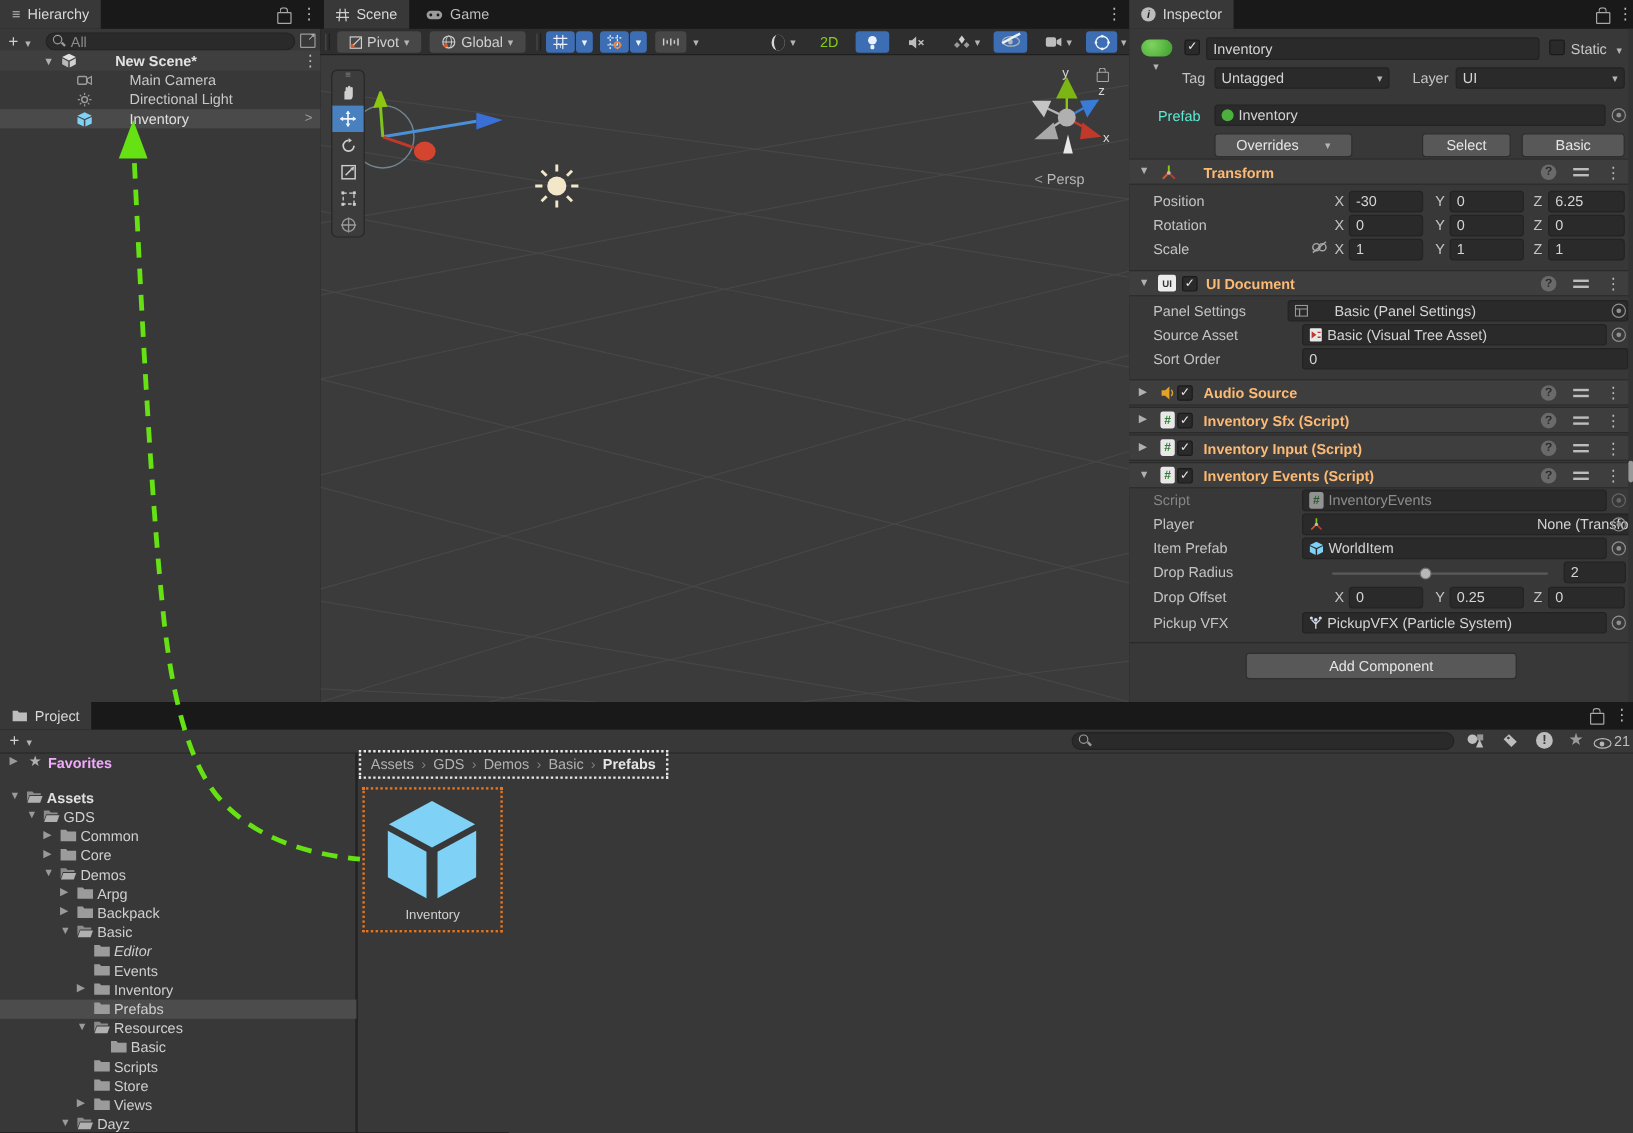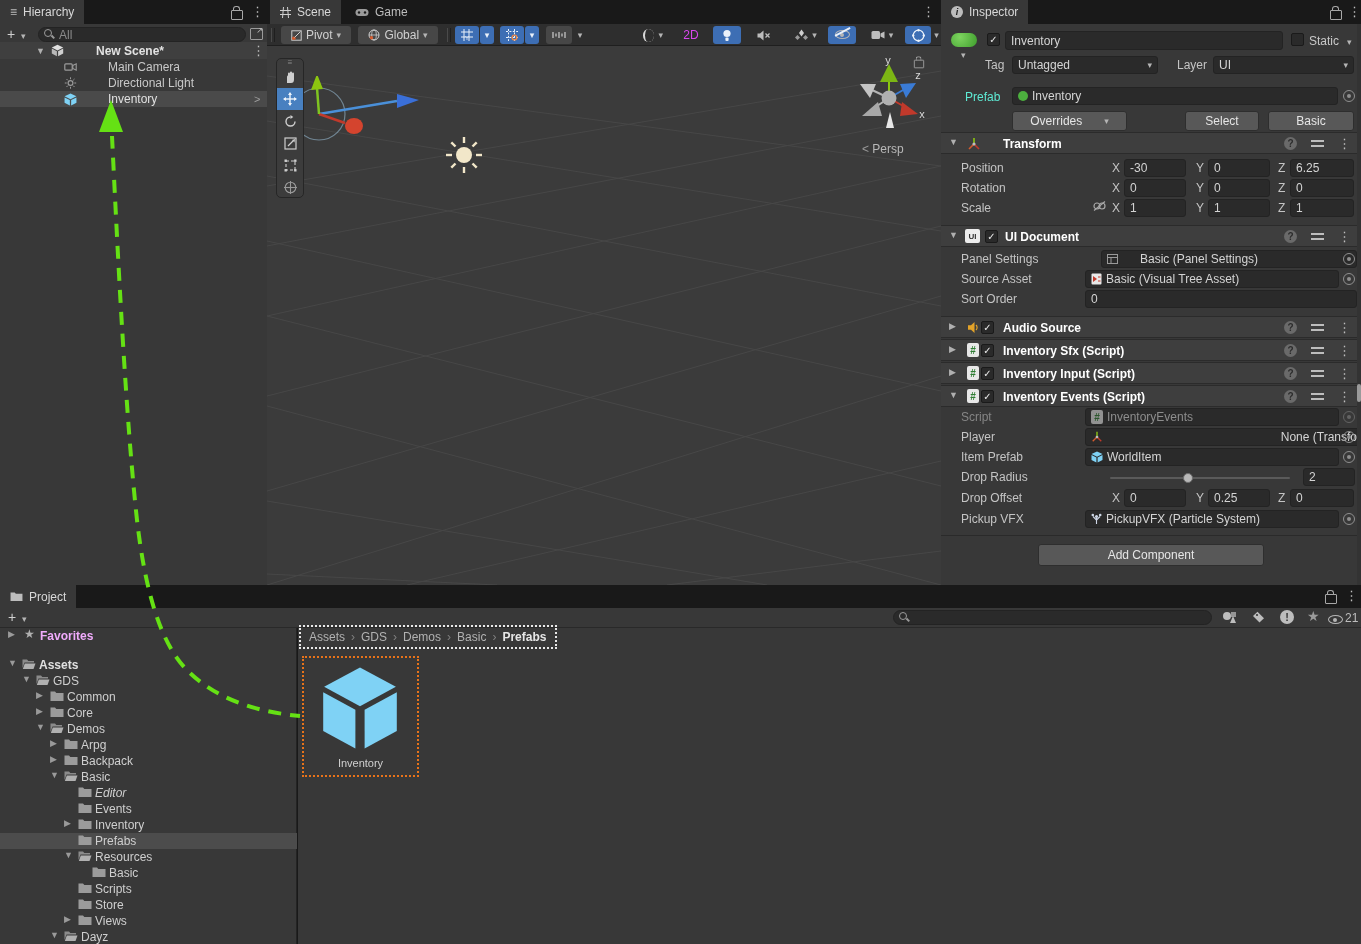--- a/index.html
+++ b/index.html
@@ -19,21 +19,21 @@
      display:flex;align-items:center;color:#d4d4d4;height:18px;box-sizing:border-box;padding:0 5px;gap:4px;white-space:nowrap;overflow:hidden;}
   .dd .caret{margin-left:auto;color:#b5b5b5;font-size:9px;}
   .btn{position:absolute;background:#585858;border:1px solid #2e2e2e;border-radius:3px;display:flex;
      align-items:center;justify-content:center;color:#e6e6e6;height:20px;box-sizing:border-box;white-space:nowrap;}
   .checkbox{position:absolute;width:13px;height:13px;background:#2a2a2a;border:1px solid #1a1a1a;border-radius:2px;
      color:#e8e8e8;font-size:10px;line-height:12px;text-align:center;box-sizing:border-box;}
   .kebab{color:#bdbdbd;font-size:13px;line-height:13px;}
   .caret-s{color:#b5b5b5;font-size:9px;}
   .comp-header{position:absolute;left:0;width:420px;height:22px;background:#3e3e3e;border-top:1px solid #2b2b2b;
      border-bottom:1px solid #2b2b2b;box-sizing:border-box;}
-  .comp-title{position:absolute;left:62px;top:4px;font-weight:bold;color:#ffffff;}
+  .comp-title{position:absolute;left:62px;top:4px;font-weight:bold;color:#fdba74;}
   .hicons{position:absolute;right:10px;top:4px;display:flex;gap:14px;align-items:center;color:#c0c0c0;}
   .qmark{width:13px;height:13px;border-radius:50%;background:#6a6a6a;color:#2c2c2c;font-size:10px;font-weight:bold;
      text-align:center;line-height:13px;}
   .presets{display:inline-block;width:13px;height:11px;position:relative;}
   .presets::before,.presets::after{content:"";position:absolute;left:0;width:13px;height:2px;background:#bdbdbd;}
   .presets::before{top:2px}.presets::after{top:7px}
   .ilabel{position:absolute;left:20px;color:#c4c4c4;white-space:nowrap;}
   .ax{position:absolute;color:#c4c4c4;}
   .picker{position:absolute;width:12px;height:12px;border:1px solid #8f8f8f;border-radius:50%;box-sizing:border-box;}
   .picker::after{content:"";position:absolute;left:3px;top:3px;width:4px;height:4px;border-radius:50%;background:#8f8f8f;}
@@ -220,21 +220,21 @@
   </div>
   <div class="tbtn" style="left:573px;width:14px;background:none;">
       <span class="caret-s">▾</span>
     </div>
   <div class="tbtn" style="left:637px;width:32px;background:none;">
     <span style="position:relative;width:13px;height:13px;border-radius:50%;background:#d7d7d7;overflow:hidden;display:inline-block;">
         <span style="position:absolute;right:-2px;top:-2px;width:11px;height:17px;background:#2e2e2e;border-radius:50% 0 0 50%;"></span>
       </span>
     <span class="caret-s">▾</span>
   </div>
-  <div class="tbtn" style="left:678px;width:26px;background:none;color:#d946ef;">
+  <div class="tbtn" style="left:678px;width:26px;background:none;color:#84cc16;">
       <span>2D</span>
     </div>
   <div class="tbtn blue" style="left:713px;width:28px;">
     <svg width="10" height="13" viewBox="0 0 10 13">
         <circle cx="5" cy="4.5" r="3.6" fill="#eaf1fa"></circle>
         <rect x="3.4" y="8.4" width="3.2" height="3.6" rx="1" fill="#eaf1fa"></rect>
       </svg>
   </div>
   <div class="tbtn" style="left:750px;width:28px;background:none;">
     <svg width="14" height="11" viewBox="0 0 14 11">
@@ -498,21 +498,21 @@
       <span class="abs uibadge" style="left:24px;top:3px;">UI</span>
       <span class="checkbox hdr-check" style="left:44px;">✓</span>
       <span class="comp-title" style="left:64px;">UI Document</span>
       <div class="hicons">
           <span class="qmark">?</span>
           <span class="presets"></span>
           <span class="kebab">⋮</span>
         </div>
     </div>
     <span class="ilabel" style="top:228px;">Panel Settings</span>
-    <div class="objfield" style="left:160px;top:226px;width:256px;gap:22px;">
+    <div class="objfield" style="left:132px;top:226px;width:284px;gap:22px;">
       <svg width="11" height="10" viewBox="0 0 11 10">
           <rect x="0.5" y="0.5" width="10" height="9" fill="none" stroke="#9a9a9a"></rect>
           <line x1="0.5" y1="3.5" x2="10.5" y2="3.5" stroke="#9a9a9a"></line>
           <line x1="4" y1="3.5" x2="4" y2="9.5" stroke="#9a9a9a"></line>
         </svg>
       <span>Basic (Panel Settings)</span>
     </div>
     <span class="picker" style="left:402px;top:229px;"></span>
     <span class="ilabel" style="top:248px;">Source Asset</span>
     <div class="objfield" style="left:144px;top:246px;width:254px;">

